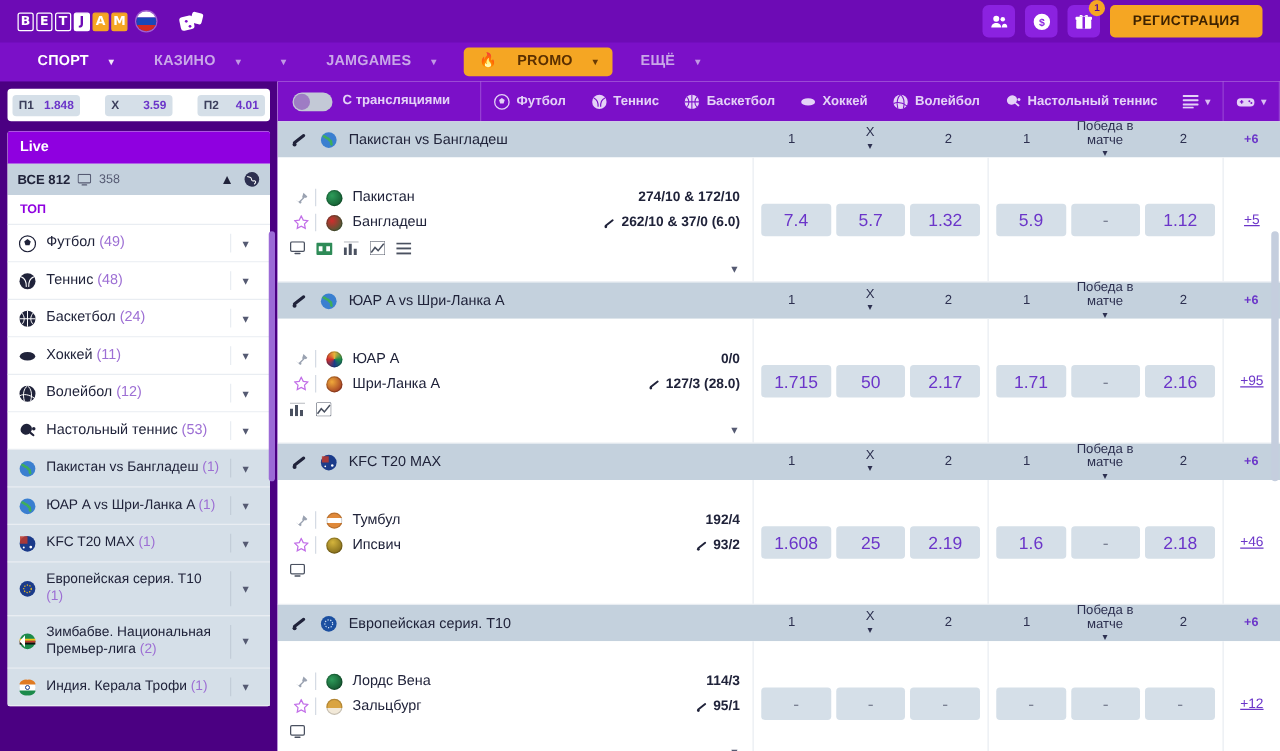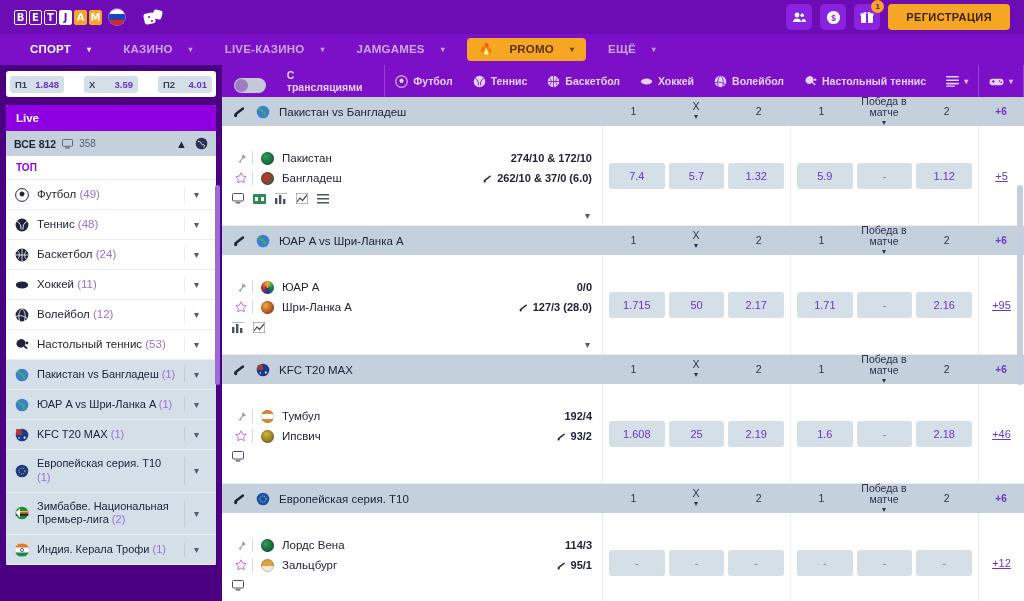--- a/index.html
+++ b/index.html
@@ -130,21 +130,21 @@
 
   
   .main {
     position: absolute; left: 222px; right: 0; top: 0; bottom: 0;
     background: #fff; overflow: hidden;
   }
   .filterbar {
     height: 32px; background: #7b10c8; display: flex; align-items: center;
     color: #e4d2f7; font-size: 10.5px; font-weight: 700;
   }
-  .toggle-wrap { display: flex; align-items: flex-end; gap: 21px; padding: 0 12px; width: 176px; }
+  .toggle-wrap { display: flex; align-items: flex-start; gap: 8px; padding: 0 12px; width: 176px; }
   .toggle {
     width: 32px; height: 15px; border-radius: 8px; background: #c3c9d6; position: relative; cursor: pointer;
   }
   .toggle .knob {
     position: absolute; left: 1px; top: 1px; width: 13px; height: 13px; border-radius: 50%;
     background: #9e7cc4;
   }
   .filter-sep { width: 1px; height: 32px; background: rgba(255,255,255,.2); }
   .fchip {
     display: flex; align-items: center; gap: 5px; padding: 0 10px; cursor: pointer;
@@ -182,21 +182,21 @@
   .score { margin-left: auto; font-size: 11px; font-weight: 700; color: #20233a;
            display: flex; align-items: center; gap: 4px; }
   .mr-icons { display: flex; align-items: center; gap: 9px; padding: 3px 0 0 2px; height: 18px; }
   .mr-chev { position: absolute; right: 12px; bottom: 4px; font-size: 10px; color: #555a72; }
 
   .mr-group { width: 188px; display: flex; align-items: center; gap: 4px;
               padding: 0 6px; border-left: 1px solid #e9edf2; }
   .odd-btn {
     flex: 1; height: 26px; background: #d5dfe8; border-radius: 3px;
     display: flex; align-items: center; justify-content: center;
-    font-size: 11px; color: #6b35c9; cursor: pointer;
+    font-size: 14px; color: #6b35c9; cursor: pointer;
   }
   .odd-btn.empty { color: #7b8193; }
   .mr-plus { flex: 1; display: flex; align-items: center; justify-content: center;
              border-left: 1px solid #e9edf2; }
   .mr-plus a { font-size: 11px; color: #6b35c9; text-decoration: underline; cursor: pointer; }
 
   .v-scroll {
     position: absolute; right: 1px; top: 120px; width: 6px; height: 200px;
     background: #c5cede; border-radius: 3px;
   }
@@ -265,21 +265,20 @@
   <div class="navbar">
     <div class="nav-item active">
       <span>СПОРТ</span>
       <span class="caret">▾</span>
     </div>
     <div class="nav-item">
       <span>КАЗИНО</span>
       <span class="caret">▾</span>
     </div>
     <div class="nav-item">
-      <span>LIVE-КАЗИНО</span>
       <span class="caret">▾</span>
     </div>
     <div class="nav-item">
       <span>JAMGAMES</span>
       <span class="caret">▾</span>
     </div>
     <div class="nav-item promo">
       <span>🔥</span>
       <span>PROMO</span>
       <span class="caret">▾</span>

